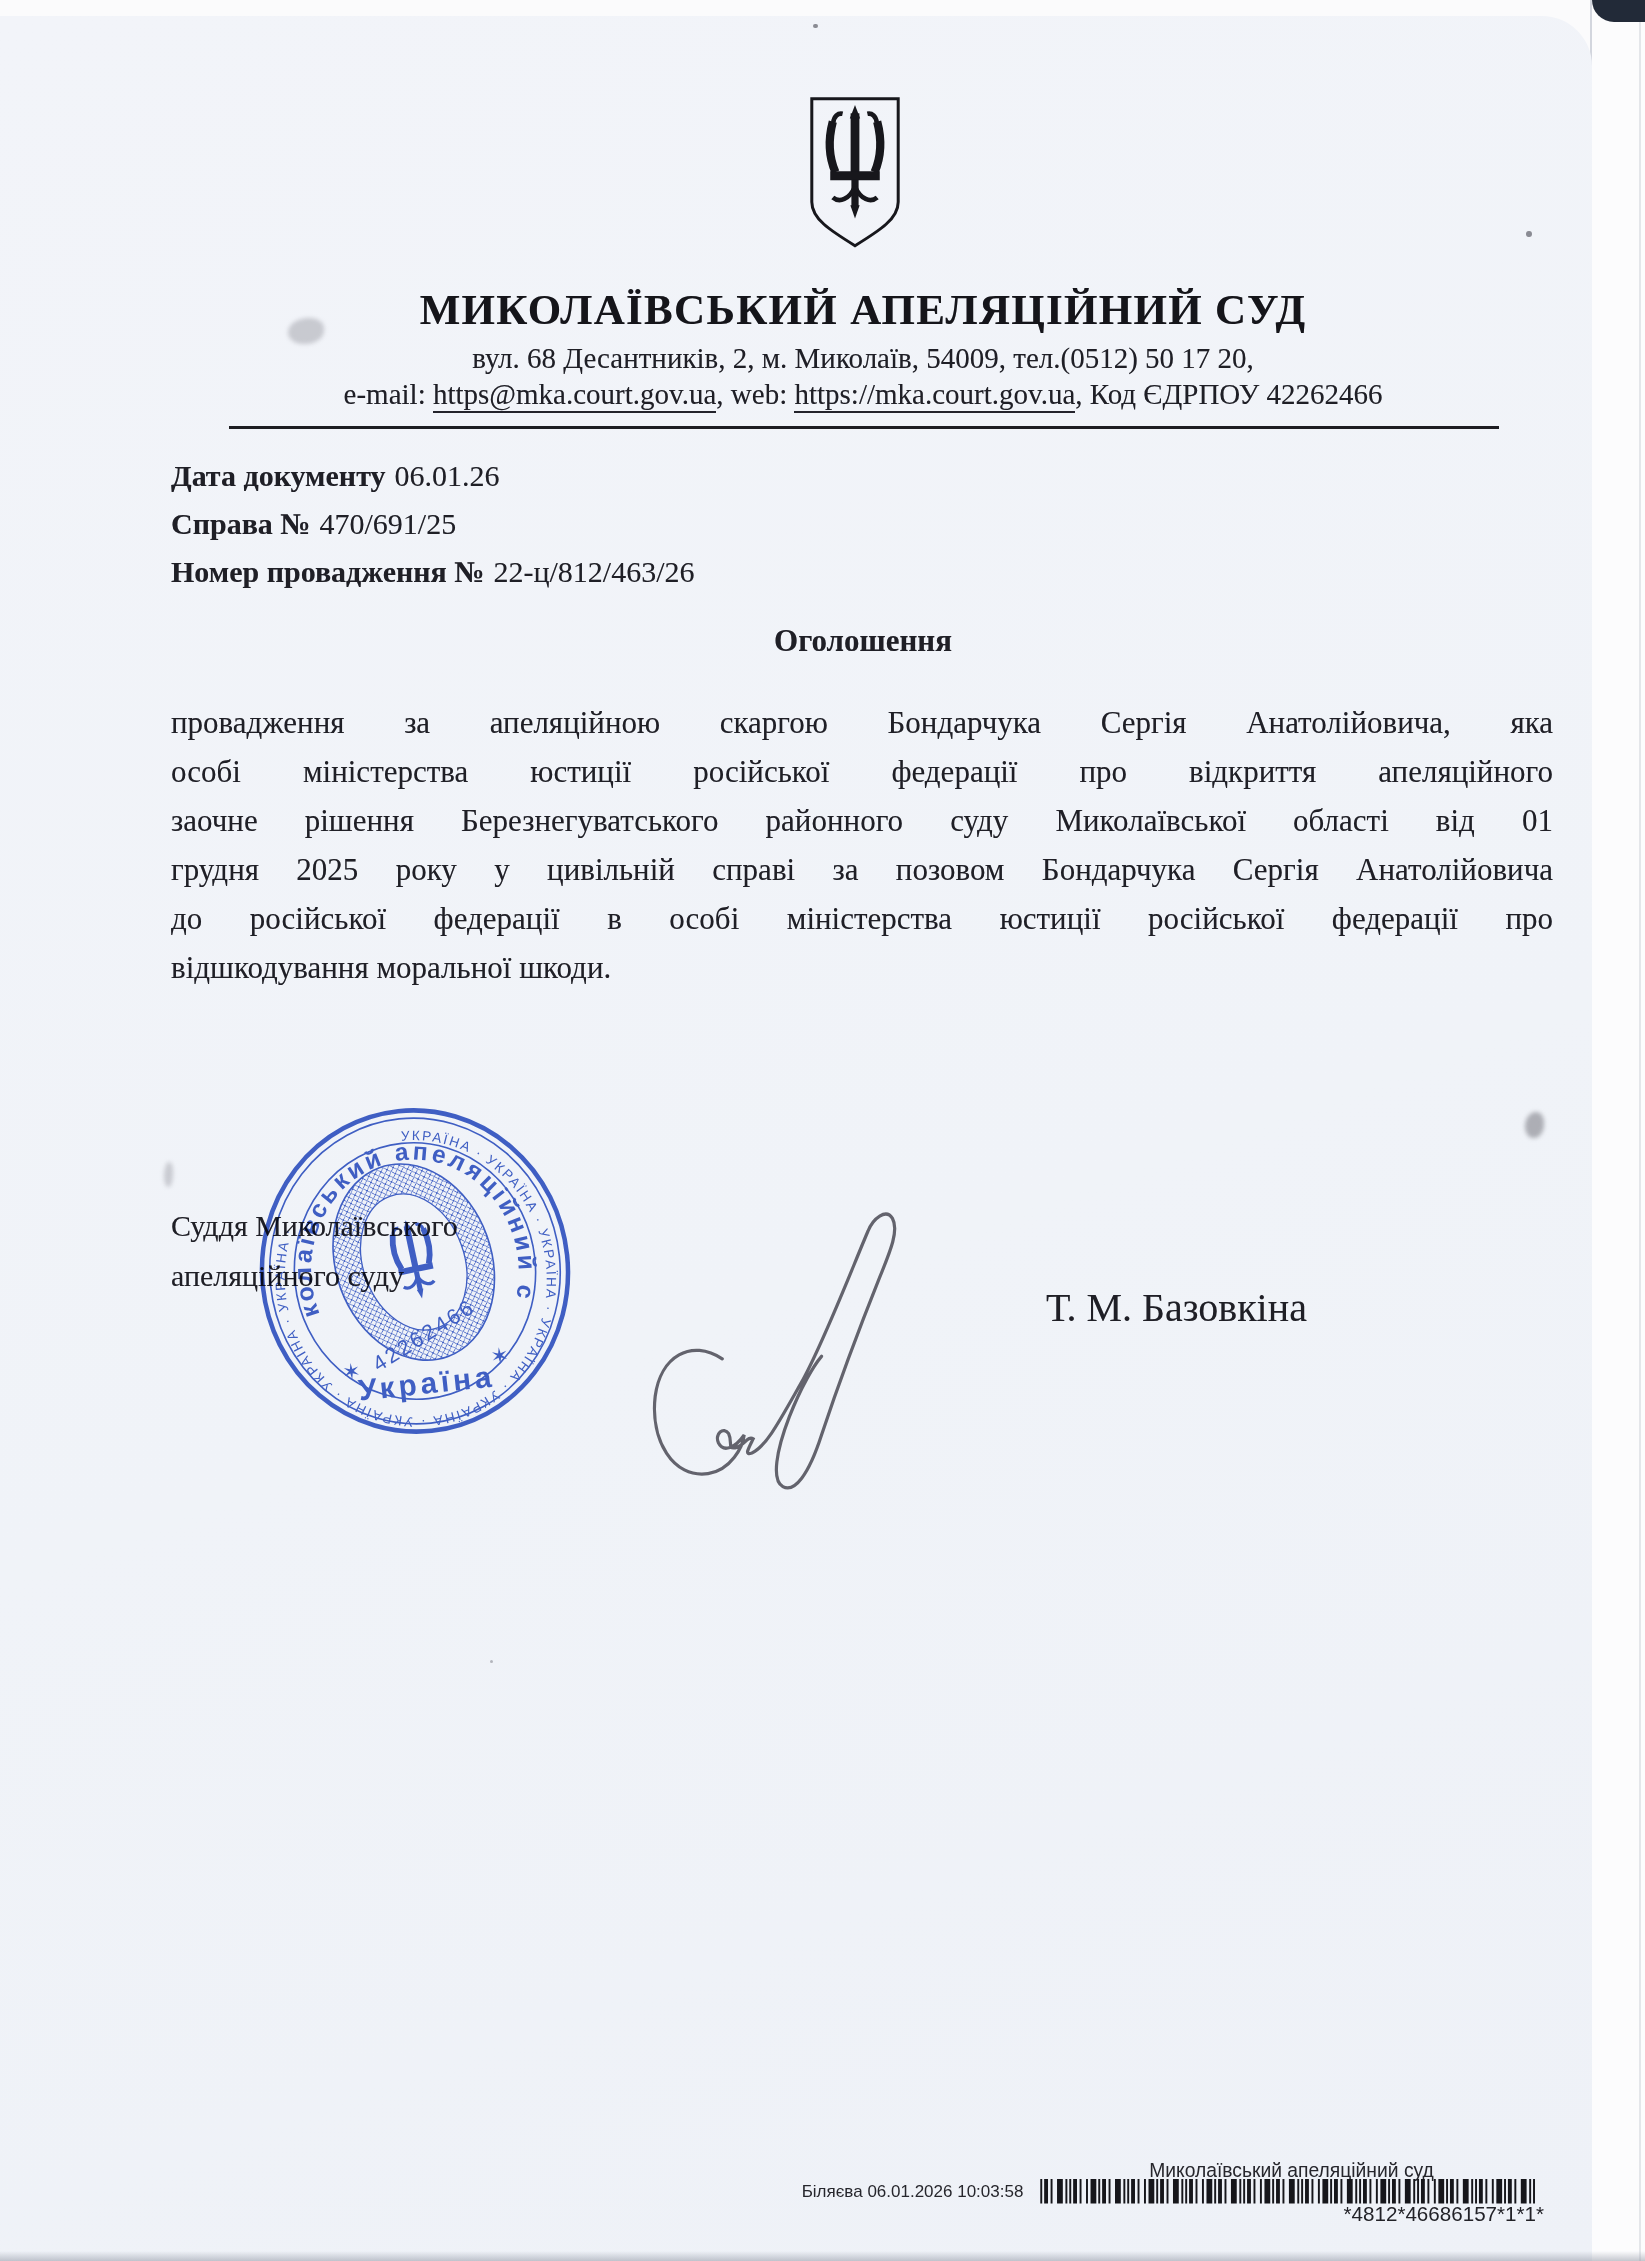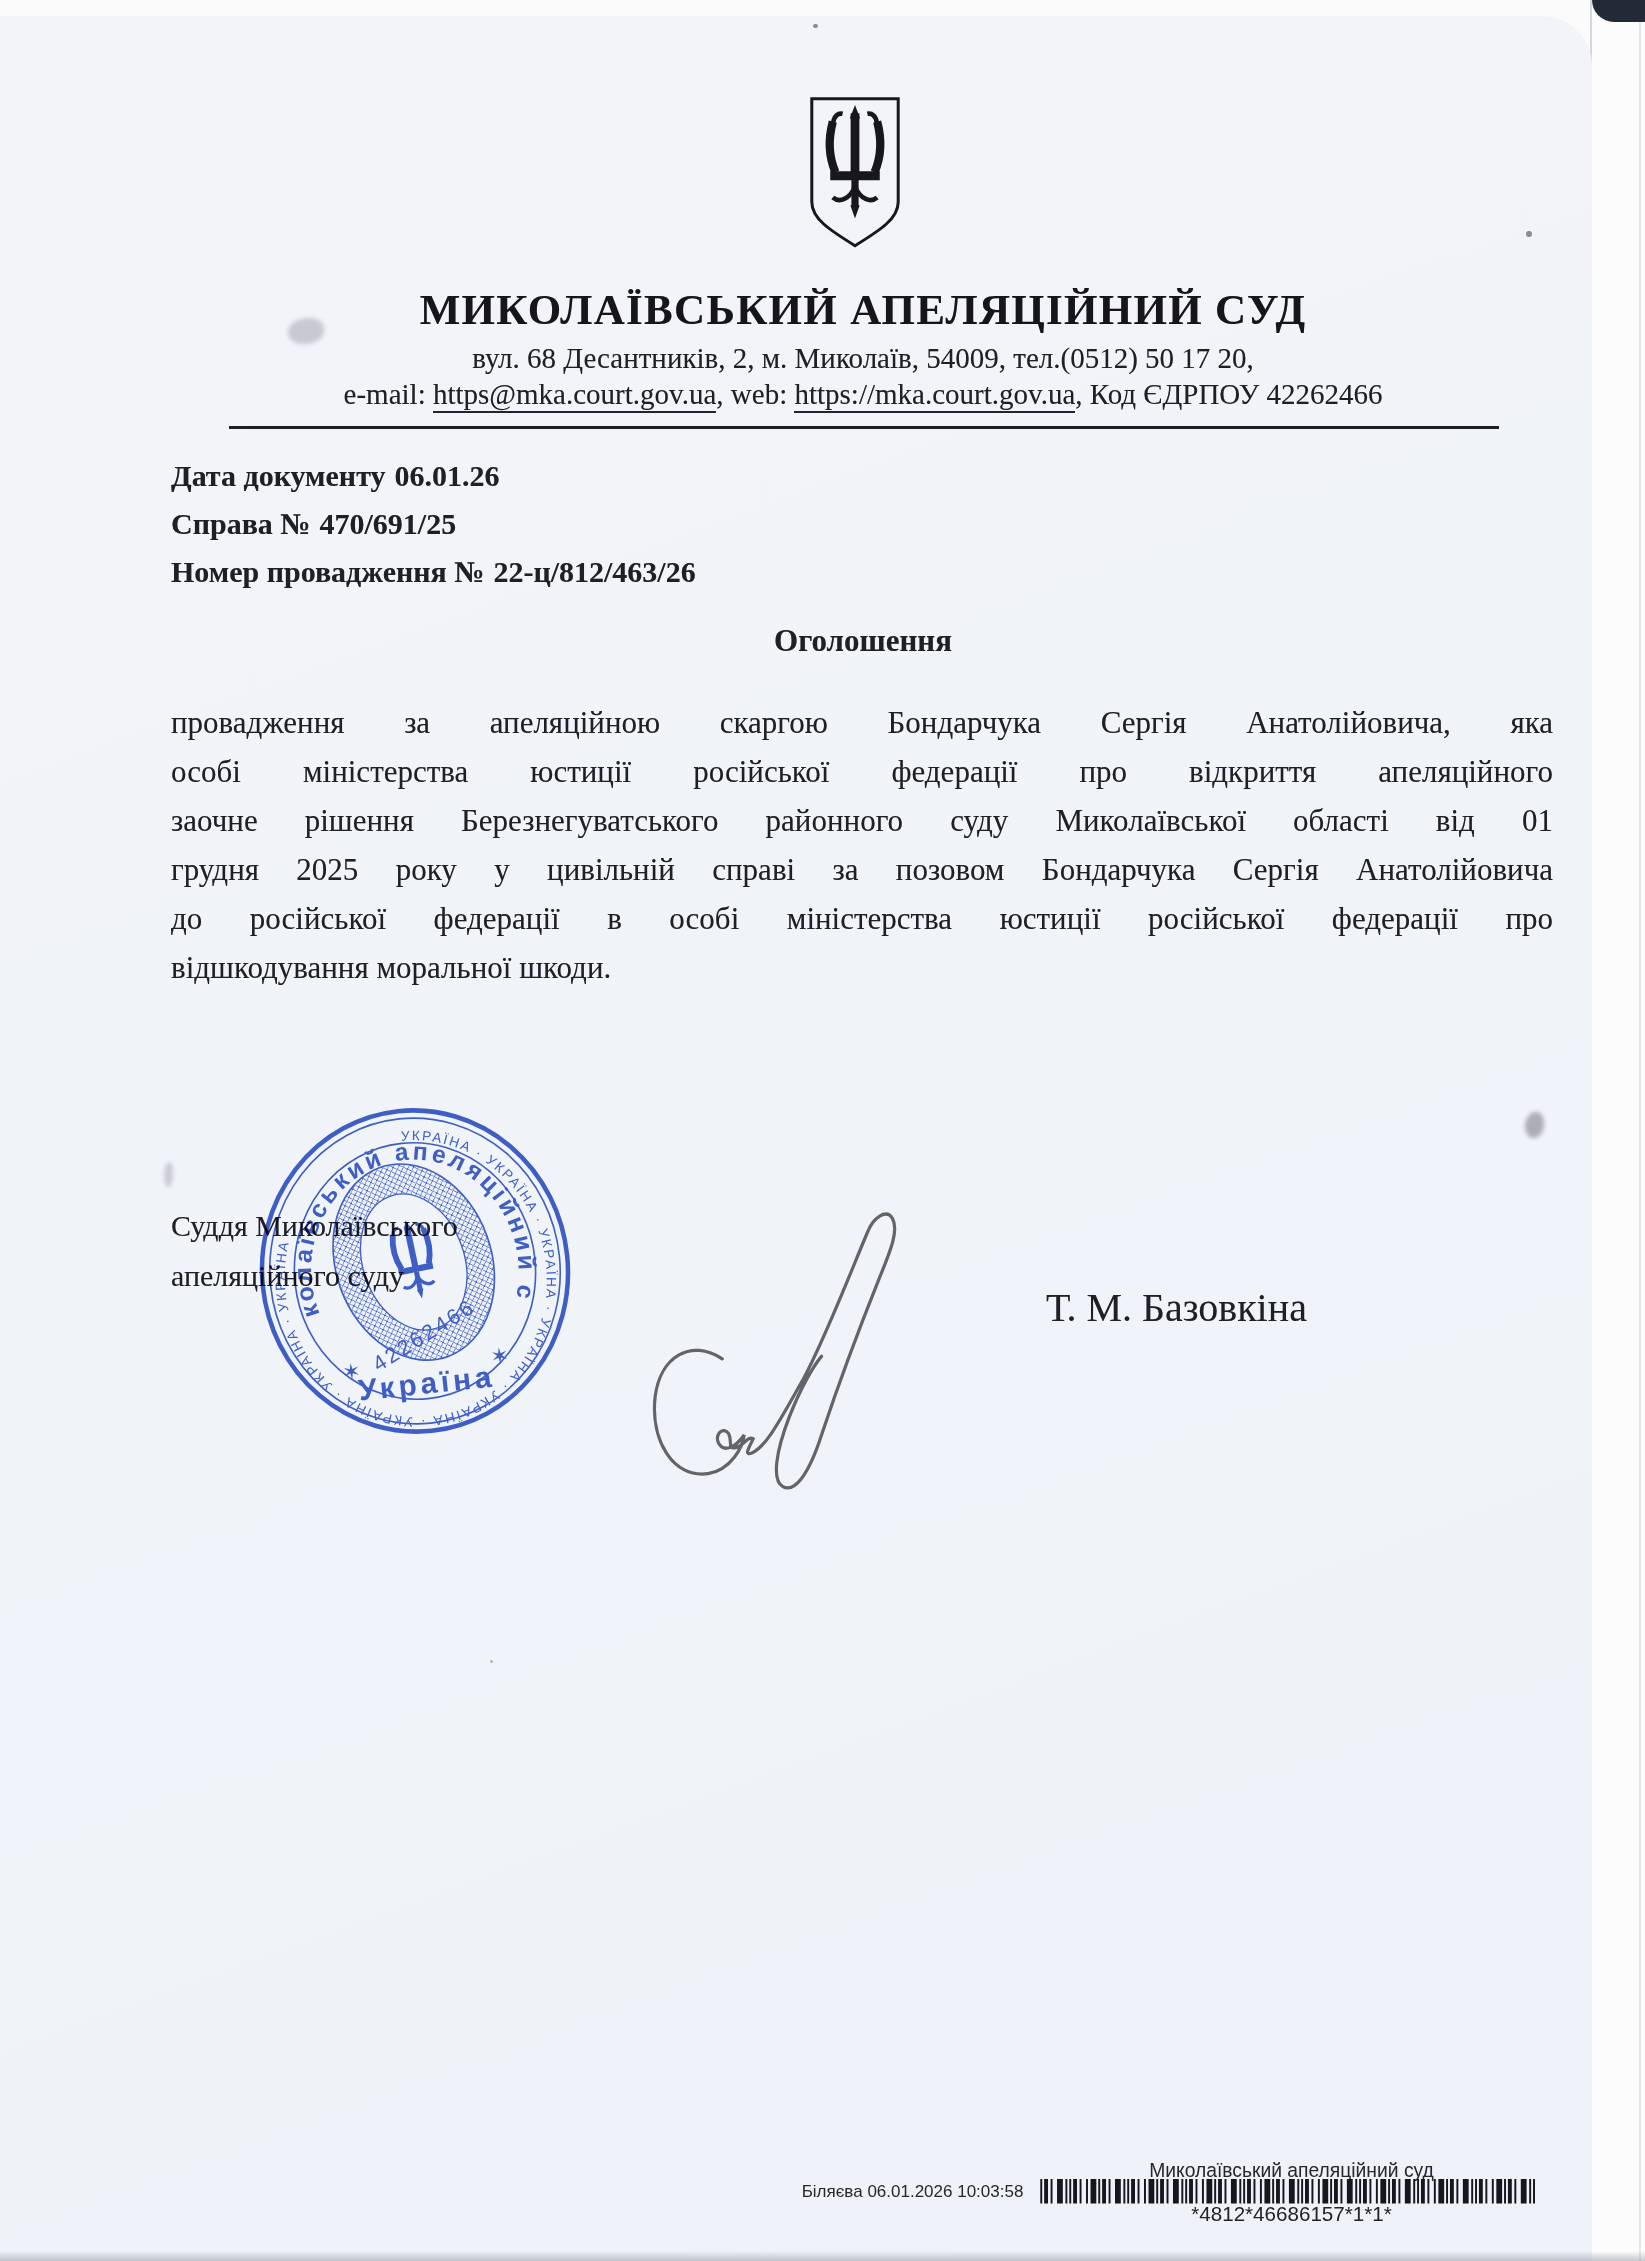--- a/index.html
+++ b/index.html
@@ -33,21 +33,21 @@
   .center-wrap{left:155px; width:1416px; text-align:center;}
 
   .court-name{top:269px; font-size:43px; font-weight:bold; letter-spacing:1.3px; color:#15151a;}
   .addr{top:326px; font-size:29px;}
   .contact{top:362px; font-size:29px;}
   .ulink{border-bottom:2.6px solid #23232b; padding-bottom:0.6px;}
   .rule{top:410px; left:229px; width:1270px; height:2.6px; background:#1d1d22;}
 
   .meta{left:171px; top:436px; font-size:30px; line-height:48px; white-space:nowrap;}
   .meta b{font-weight:bold;}
-  .meta .v{margin-left:9px; font-weight:bold;}
+  .meta .v{margin-left:9px; font-weight:normal;}
 
   .doc-title{top:607px; font-size:31px; font-weight:bold;}
 
   .body-block{left:171px; top:682px; width:1382px; font-size:31px; line-height:49px;}
   .body-line{text-align:justify; text-align-last:justify;}
   .body-line.first{text-indent:81px;}
   .body-line.last{text-align-last:left;}
 
   .sig-role1{left:171px; top:1193px; font-size:30px; white-space:nowrap;}
   .sig-role2{left:171px; top:1243px; font-size:30px; white-space:nowrap;}
@@ -57,21 +57,21 @@
     left:253px; top:1085px; width:324px; height:340px;
     transform:rotate(-6deg); mix-blend-mode:multiply; opacity:.9;
   }
   .signature{left:646px; top:1174px; width:284px; height:303px; opacity:.88;}
 
   .footer-op{left:790px; top:2166px; width:245px; font-family:Liberation Sans, sans-serif;
     font-size:17px; text-align:center; color:#26262c; white-space:nowrap;}
   .footer-court{left:1039px; top:2144px; width:505px; text-align:center;
     font-family:"Liberation Sans","DejaVu Sans",sans-serif; font-size:19.3px; color:#26262c;}
   .barcode-box{left:1039px; top:2163px; width:505px; height:24.5px;}
-  .footer-code{left:1039px; top:2186px; width:505px; text-align:center;
+  .footer-code{left:1039px; top:2186px; width:505px; text-align:right;
     font-family:"Liberation Sans","DejaVu Sans",sans-serif; font-size:20.6px; color:#222228;}
 
   .smudge{border-radius:60% 40% 55% 45%; background:rgba(95,95,105,.28); filter:blur(1.9px);}
   .smudge.s1{left:288px; top:302px; width:36px; height:26px;}
   .smudge.s2{left:1525px; top:1096px; width:19.3px; height:26px; background:rgba(90,90,100,.45);}
   .smudge.s3{left:164px; top:1146px; width:9px; height:24.5px; background:rgba(110,110,120,.30);}
   .speck{border-radius:50%; background:rgba(70,70,80,.6);}
   .speck.p1{left:813px; top:7.7px; width:4.5px; height:4.5px;}
   .speck.p2{left:1526px; top:215px; width:5.8px; height:6.4px;}
   .speck.p3{left:490px; top:1644px; width:3.2px; height:3.2px; background:rgba(70,70,80,.35);}

